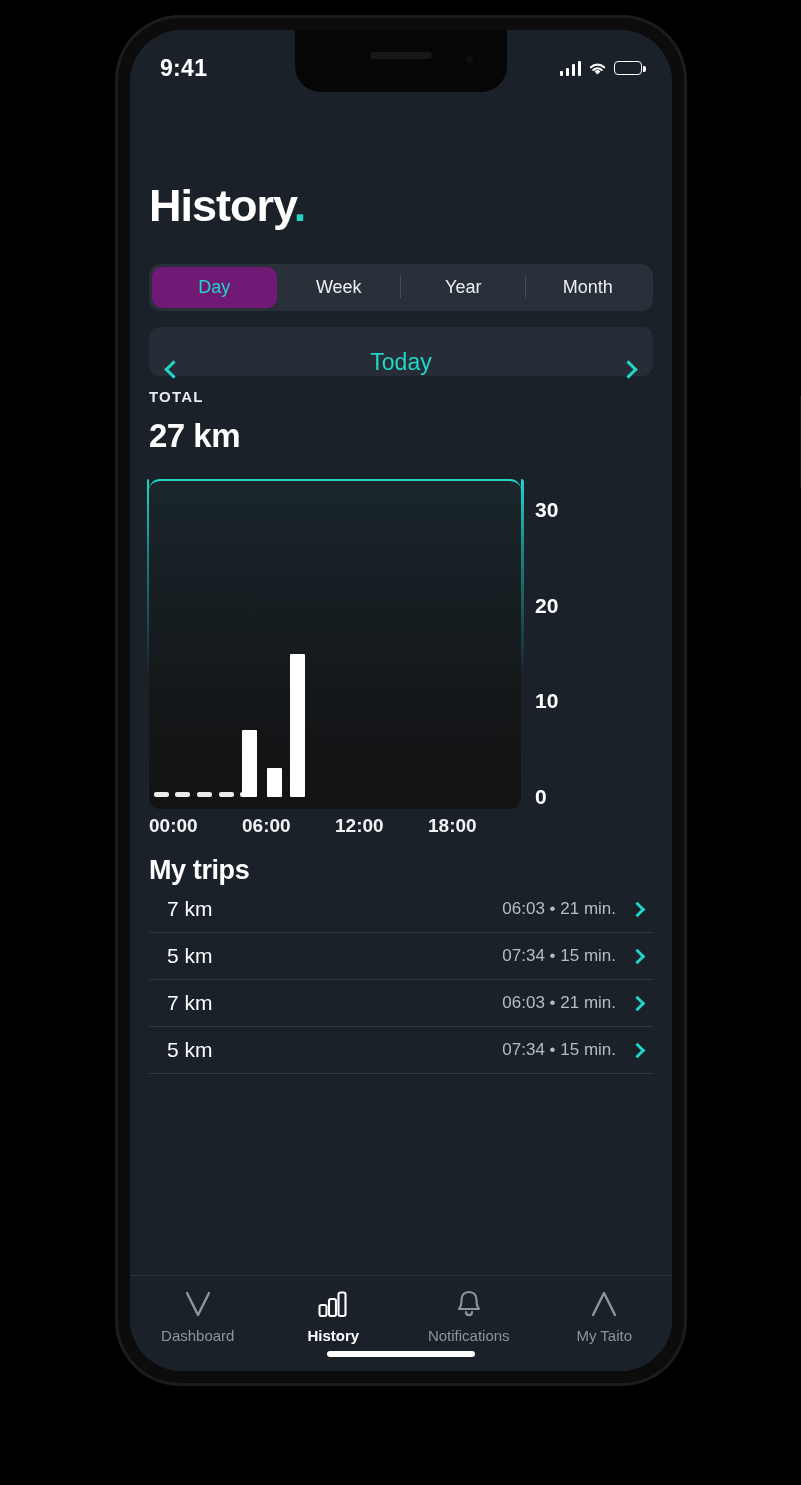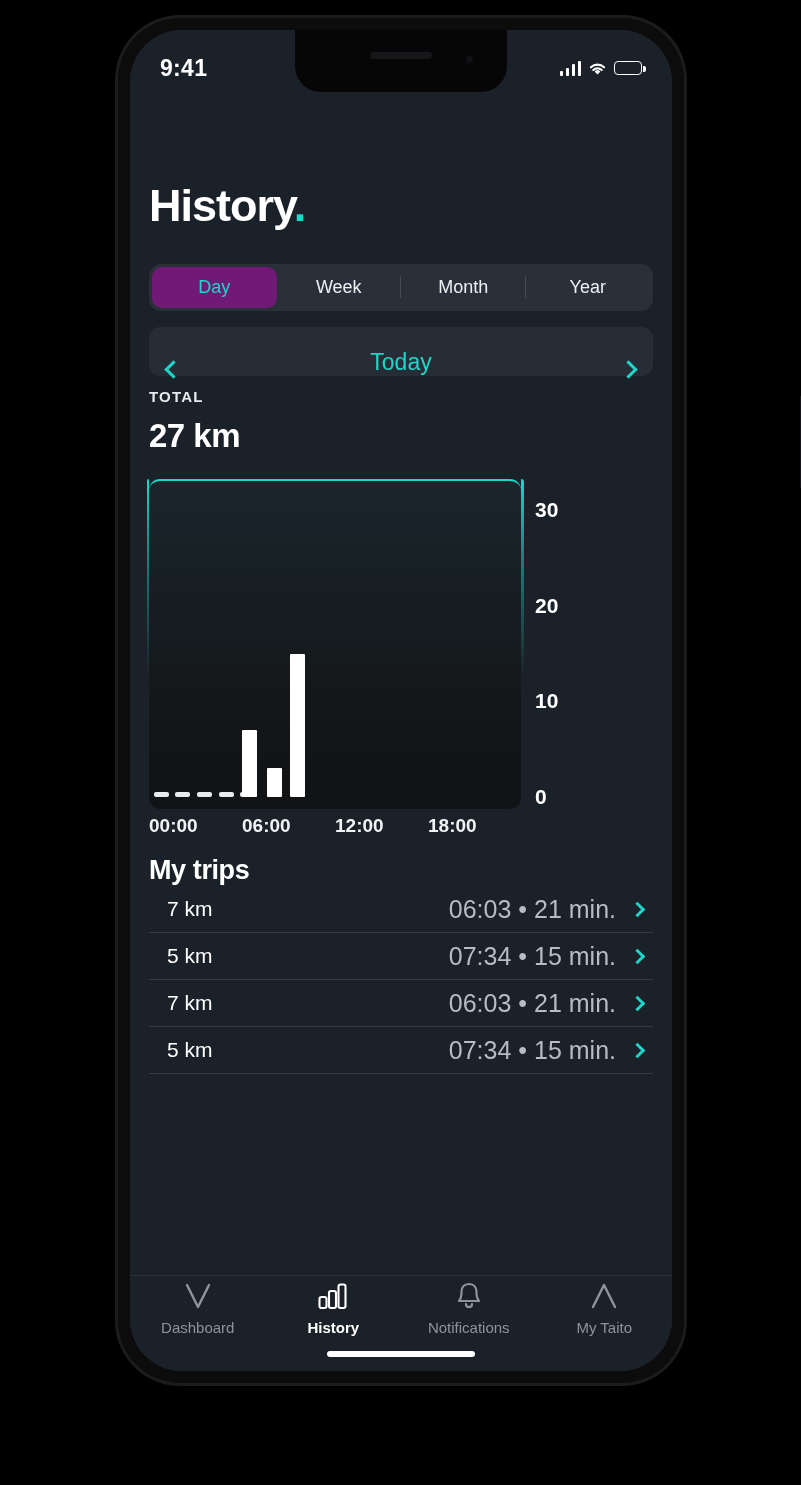--- a/index.html
+++ b/index.html
@@ -173,30 +173,30 @@
   
   .trips-title {
     margin-top:6px; font-size:27px; font-weight:bold; color:#fff; letter-spacing:-.4px;
   }
   .trip-row {
     height:47px; display:flex; align-items:center; justify-content:space-between;
     border-bottom:1px solid #333a43; padding:0 4px 0 18px;
   }
   .trip-dist { font-size:21px; color:#fff; }
   .trip-right { display:flex; align-items:center; gap:16px; }
-  .trip-meta { font-size:25px; color:#b6bcc4; }
+  .trip-meta { font-size:17px; color:#b6bcc4; }
   .trip-chev {
     width:11px; height:11px; border-top:3px solid #1fd6c8; border-right:3px solid #1fd6c8;
     transform:rotate(45deg); margin-right:6px;
   }
 
   
   .tabbar {
     height:96px; background:#1b2129; display:flex; align-items:flex-start;
-    padding-top:4px; border-top:1px solid #2b323b;
+    padding-top:12px; border-top:1px solid #2b323b;
   }
   .tab {
     flex:1; display:flex; flex-direction:column; align-items:center; gap:7px;
   }
   .tab-ic { height:32px; display:flex; align-items:center; justify-content:center; }
   .tab-lbl { font-size:15px; color:#8d949d; }
   .tab.active .tab-lbl { color:#fff; font-weight:bold; }
 
   .home-ind {
     position:absolute; bottom:14px; left:50%; transform:translateX(-50%);
@@ -249,24 +249,24 @@
         <h1 class="page-title"><span>History</span><span class="dot">.</span></h1>
 
         <div class="segmented">
           <div class="seg active">
               <span>Day</span>
             </div>
           <div class="seg">
               <span>Week</span>
             </div>
           <div class="seg">
+              <span>Year</span>
+            </div>
+          <div class="seg">
               <span>Month</span>
-            </div>
-          <div class="seg">
-              <span>Year</span>
             </div>
         </div>
 
         <div class="datenav">
           <span class="chev left"></span>
           <span class="datenav-label">Today</span>
           <span class="chev right"></span>
         </div>
 
         <div class="total-lbl">TOTAL</div>

